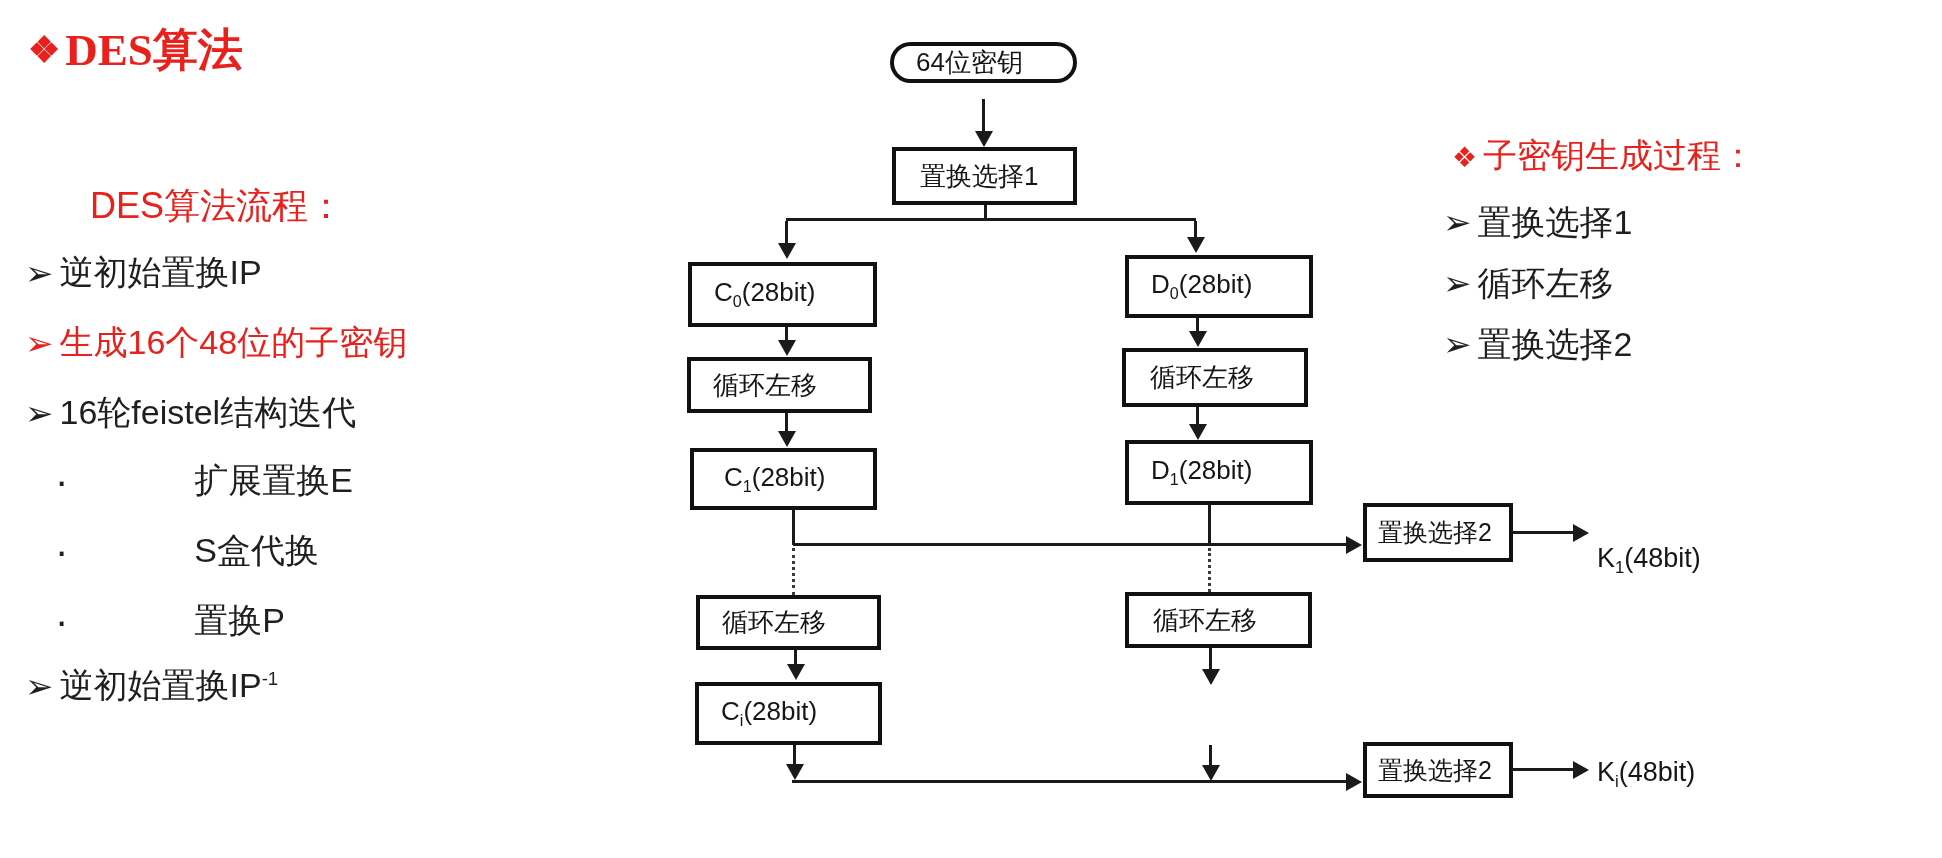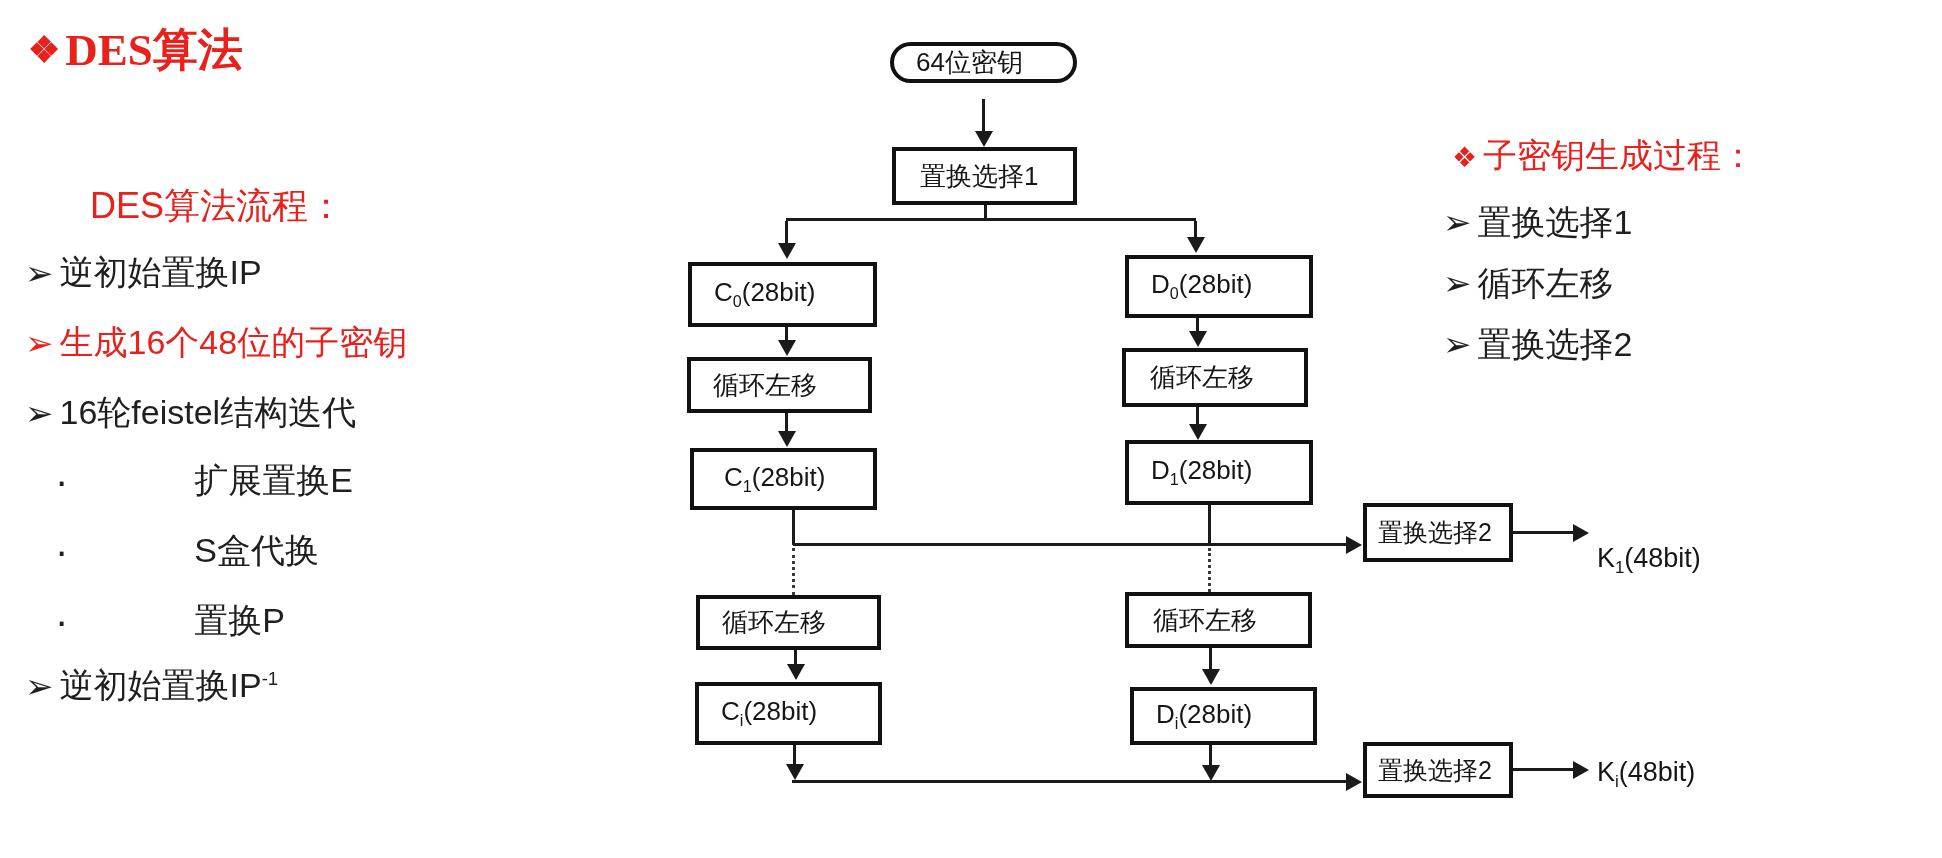--- a/index.html
+++ b/index.html
@@ -149,23 +149,20 @@
   </div>
 
   <div class="box" style="left:1125px;top:592px;width:187px;height:56px;padding-left:24px;">
     <span>循环左移</span>
   </div>
 
   <div class="box" style="left:695px;top:682px;width:187px;height:63px;padding-left:22px;">
     <span><span>C</span><sub>i</sub><span>(28bit)</span></span>
   </div>
 
-  <div class="box" style="left:1130px;top:687px;width:187px;height:58px;padding-left:22px;">
-    <span><span>D</span><sub>i</sub><span>(28bit)</span></span>
-  </div>
 
   <div class="box" style="left:1363px;top:503px;width:150px;height:59px;padding-left:11px;font-size:25px;">
     <span>置换选择2</span>
   </div>
 
   <div class="box" style="left:1363px;top:742px;width:150px;height:56px;padding-left:11px;font-size:25px;">
     <span>置换选择2</span>
   </div>
 
   <div class="klabel" style="left:1597px;top:520px;margin-top:23px;">

